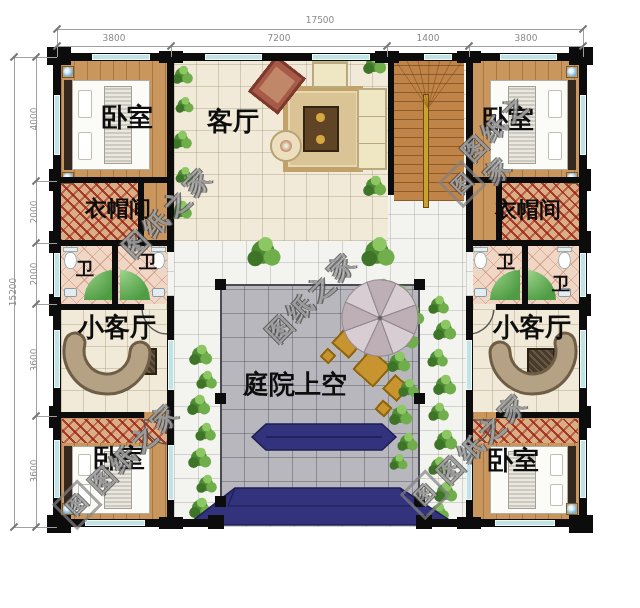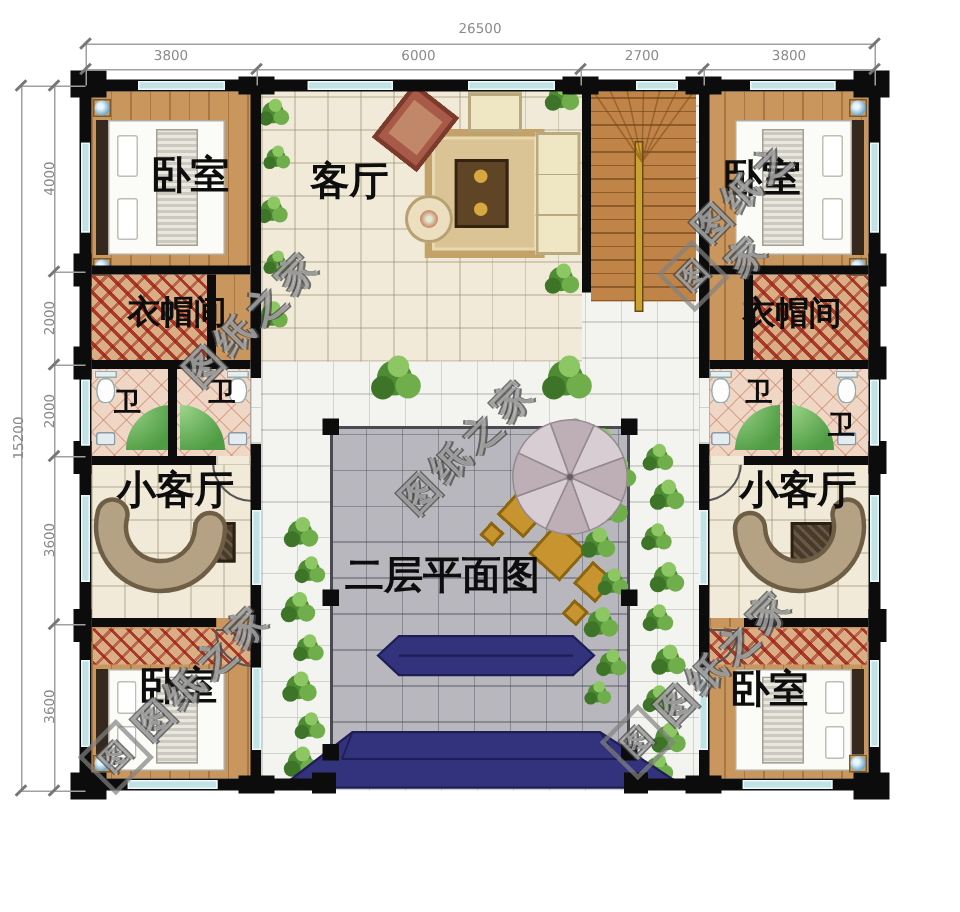--- a/index.html
+++ b/index.html
@@ -343,21 +343,21 @@
   <div class="lbl" style="left:233px;top:121px;font-size:26px">客厅</div>
   <div class="lbl" style="left:508px;top:119px;font-size:26px">卧室</div>
   <div class="lbl" style="left:118px;top:209px;font-size:22px">衣帽间</div>
   <div class="lbl" style="left:528px;top:210px;font-size:22px">衣帽间</div>
   <div class="lbl" style="left:85px;top:269px;font-size:18px">卫</div>
   <div class="lbl" style="left:148px;top:262px;font-size:18px">卫</div>
   <div class="lbl" style="left:506px;top:262px;font-size:18px">卫</div>
   <div class="lbl" style="left:561px;top:284px;font-size:18px">卫</div>
   <div class="lbl" style="left:117px;top:327px;font-size:26px">小客厅</div>
   <div class="lbl" style="left:532px;top:327px;font-size:26px">小客厅</div>
-  <div class="lbl" style="left:295px;top:384px;font-size:26px">二层平面图</div>
+  <div class="lbl" style="left:295px;top:384px;font-size:26px">庭院上空</div>
   <div class="lbl" style="left:119px;top:458px;font-size:26px">卧室</div>
   <div class="lbl" style="left:513px;top:460px;font-size:26px">卧室</div>
 
   <div class="wm" style="left:168px;top:212px;font-size:25px">
       <span>图纸之家</span>
     </div>
   <div class="wm" style="left:500px;top:146px;font-size:24px">
       <span class="logo">图</span>
       <span>图纸之家</span>
     </div>
@@ -380,24 +380,24 @@
   <div class="dimline" style="left:171px;top:46px;width:1px;height:11px"></div>
   <div class="dimline" style="left:387px;top:46px;width:1px;height:11px"></div>
   <div class="dimline" style="left:469px;top:46px;width:1px;height:11px"></div>
   <div class="tick" style="left:52px;top:28px"></div>
   <div class="tick" style="left:578px;top:28px"></div>
   <div class="tick" style="left:52px;top:45px"></div>
   <div class="tick" style="left:166px;top:45px"></div>
   <div class="tick" style="left:382px;top:45px"></div>
   <div class="tick" style="left:464px;top:45px"></div>
   <div class="tick" style="left:578px;top:45px"></div>
-  <div class="dimtxt" style="left:320px;top:20px">26500</div>
+  <div class="dimtxt" style="left:320px;top:20px">17500</div>
   <div class="dimtxt" style="left:114px;top:38px">3800</div>
-  <div class="dimtxt" style="left:279px;top:38px">6000</div>
-  <div class="dimtxt" style="left:428px;top:38px">2700</div>
+  <div class="dimtxt" style="left:279px;top:38px">7200</div>
+  <div class="dimtxt" style="left:428px;top:38px">1400</div>
   <div class="dimtxt" style="left:526px;top:38px">3800</div>
 
   <div class="dimline" style="left:14px;top:57px;width:1px;height:470px"></div>
   <div class="dimline" style="left:36px;top:57px;width:1px;height:470px"></div>
   <div class="dimline" style="left:14px;top:57px;width:43px;height:1px"></div>
   <div class="dimline" style="left:14px;top:527px;width:43px;height:1px"></div>
   <div class="dimline" style="left:36px;top:181px;width:21px;height:1px"></div>
   <div class="dimline" style="left:36px;top:243px;width:21px;height:1px"></div>
   <div class="dimline" style="left:36px;top:304px;width:21px;height:1px"></div>
   <div class="dimline" style="left:36px;top:416px;width:21px;height:1px"></div>

